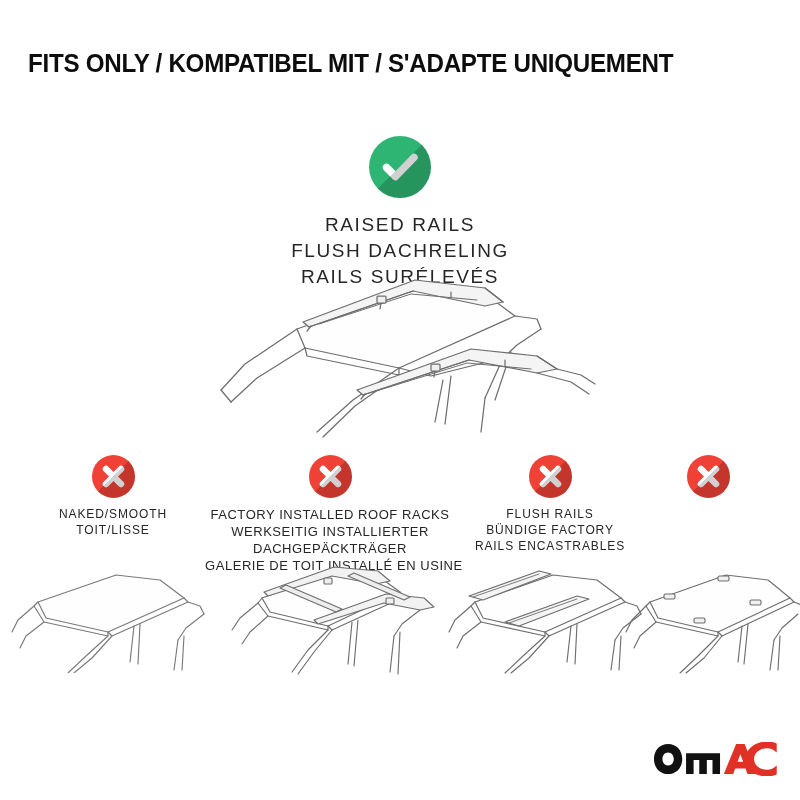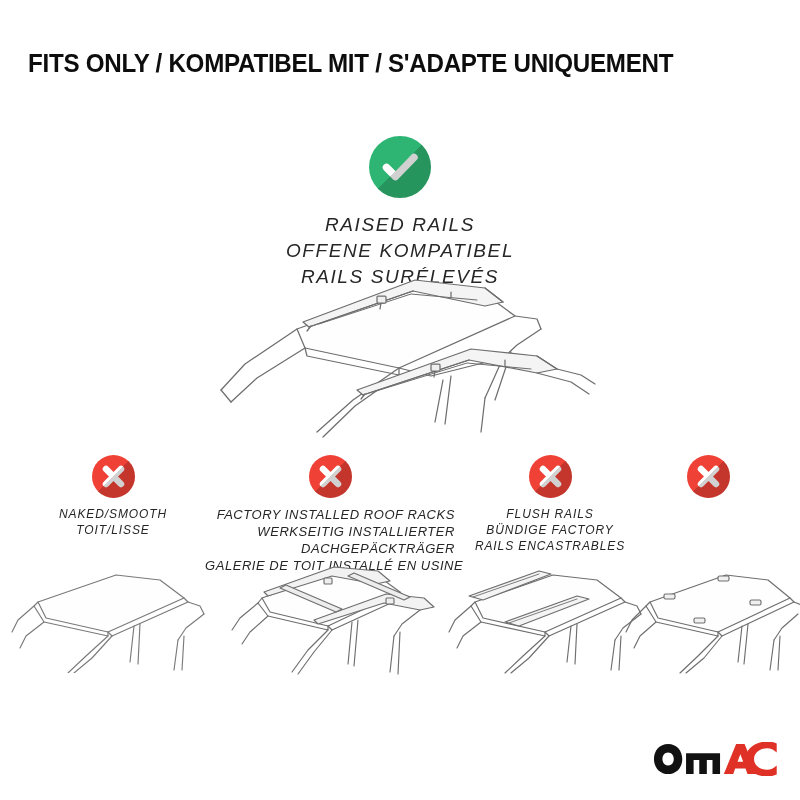--- a/index.html
+++ b/index.html
@@ -38,21 +38,21 @@
   .item {
     position: absolute;
     text-align: center;
   }
   .item-label {
     font-family: "Liberation Sans", sans-serif;
     color: #262626;
     letter-spacing: 1.1px;
     line-height: 1.30;
   }
-  .label-line { display: block; white-space: nowrap; font-style: italic; }
+  .label-line { display: block; white-space: nowrap; }
 
   
   .badge {
     position: relative;
     border-radius: 50%;
     margin: 0 auto;
     overflow: hidden;
   }
   .badge-ok { background: #2fb573; }
   .badge-no { background: #ef4136; }
@@ -95,21 +95,20 @@
   .row-item .item-label {
     margin-top: 9px;
     font-size: 12px;
     letter-spacing: 0.9px;
     line-height: 1.32;
   }
   .row-item.dense .item-label {
     font-size: 13px;
     letter-spacing: 0.55px;
     line-height: 1.30;
-    text-align: right;
   }
 
   #item-naked  { top: 455px; left: 13px;  width: 200px; }
   #item-factory{ top: 455px; left: 205px; width: 250px; }
   #item-flush  { top: 455px; left: 455px; width: 190px; }
   #item-fixed  { top: 455px; left: 625px; width: 166px; }
 
   .row-art { position: absolute; }
   #art-naked   { top: 558px; left: 8px;   width: 200px; height: 115px; }
   #art-factory { top: 548px; left: 218px; width: 225px; height: 128px; }
@@ -133,21 +132,21 @@
 
 <div class="item" id="hero-item">
   <div class="badge badge-ok">
     <svg width="62" height="62" viewBox="0 0 62 62" aria-hidden="true">
       <path d="M17.5 31.5 L26.5 40.5 L45 21.5" fill="none" stroke="#ffffff" stroke-width="7.5" stroke-linecap="round" stroke-linejoin="round"></path>
     </svg>
     <div class="shadow"></div>
   </div>
   <div class="item-label">
     <span class="label-line">RAISED RAILS</span>
-    <span class="label-line">OFFENE KOMPATIBEL</span>
+    <span class="label-line">FLUSH DACHRELING</span>
     <span class="label-line">RAILS SURÉLEVÉS</span>
   </div>
 </div>
 
 <svg id="hero-art" viewBox="0 0 440 175">
   <g fill="none" stroke="#6e6e6e" stroke-width="1.25" stroke-linejoin="round" stroke-linecap="round">
 
     <path d="M112 57 L232 14 L300 22 L330 44 L214 96 L120 76 Z" fill="#fefefe"></path>
 
     <path d="M112 57 L60 92 L36 118"></path>

